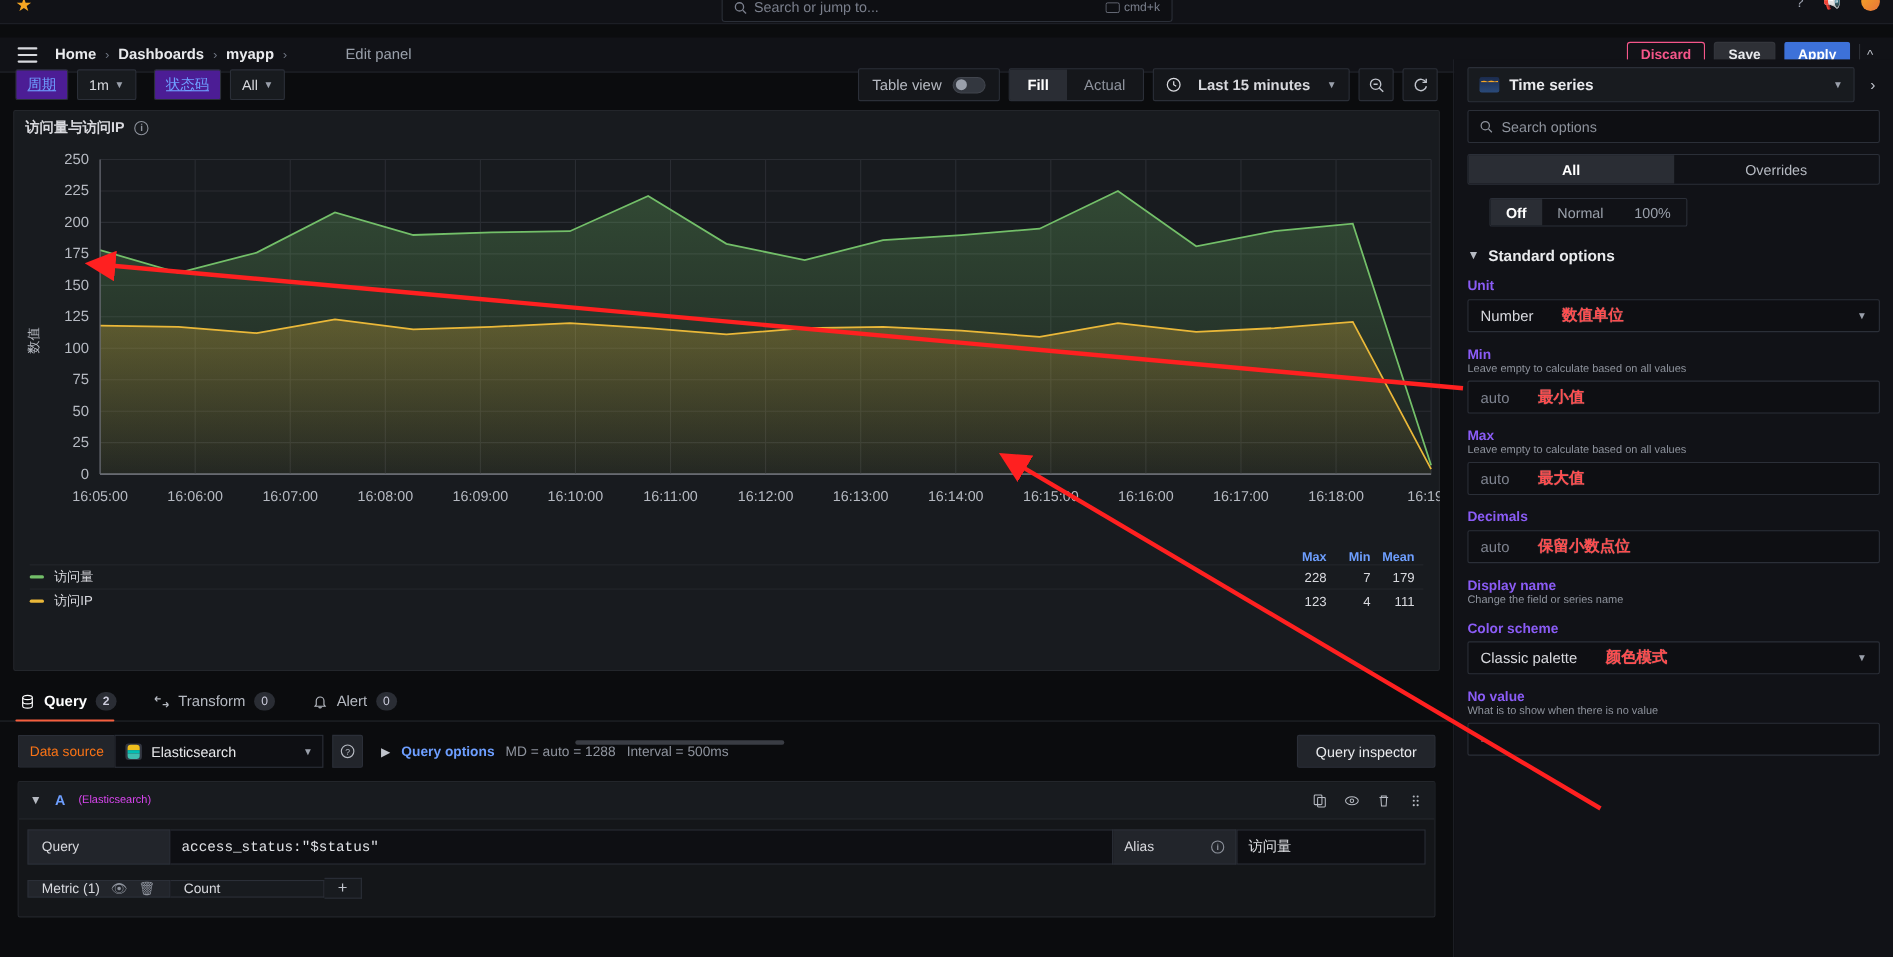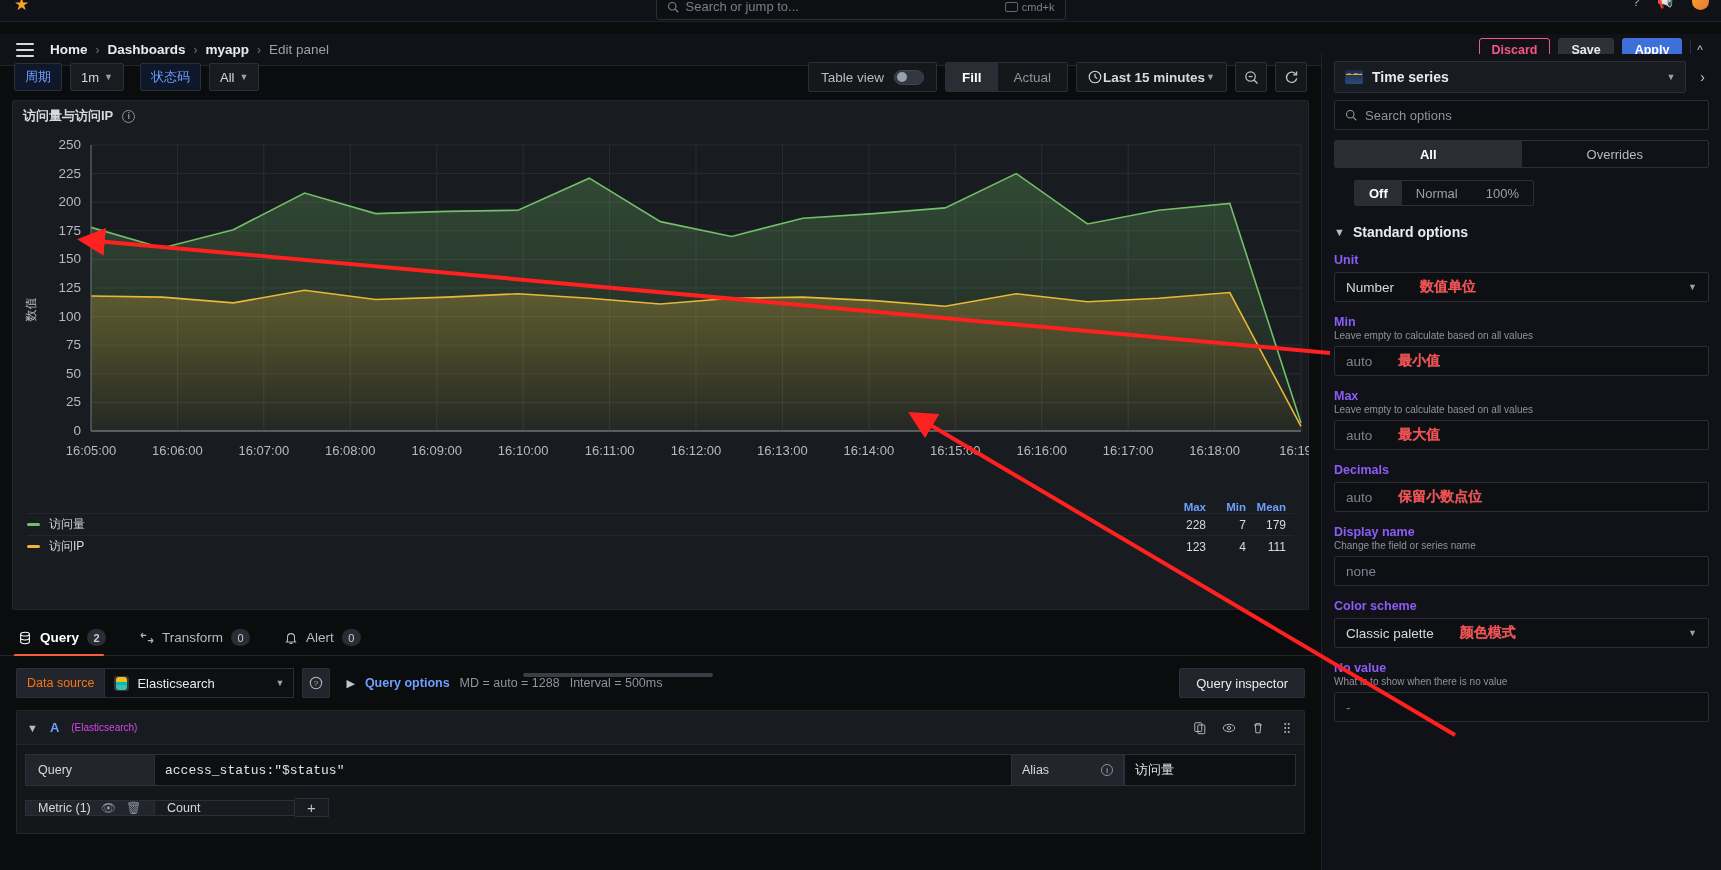--- a/index.html
+++ b/index.html
@@ -47,21 +47,21 @@
     background: #111217; border-bottom: 1px solid #22252b;
     display: flex; align-items: center; padding: 0 12px;
   }
   .burger { width: 26px; height: 26px; display:flex; flex-direction:column;
     justify-content:center; gap:4px; padding: 0 4px; cursor: pointer; }
   .burger span { display:block; height:2px; background:#d8d9de; border-radius:1px; }
   .crumbs { display: flex; align-items: center; gap: 8px; margin-left: 12px;
     font-size: 13.5px; font-weight: 600; }
   .crumbs a { color: #e9eaed; text-decoration: none; }
   .crumbs .sep { color: #6e7481; font-weight: 400; font-size: 12px; }
-  .crumbs .current { color: #9aa0ab; font-weight: 500; }
+  .crumbs .current { color: #9aa0ab; font-weight: 500; margin-left: 45px; }
   .nav-actions { margin-left: auto; display: flex; align-items: center; gap: 8px; }
   .btn {
     height: 24px; padding: 0 12px; border-radius: 3px; font-size: 12.5px;
     font-weight: 600; display: flex; align-items: center; border: 1px solid transparent;
     cursor: pointer; white-space: nowrap;
   }
   .btn-discard { color: #f5568a; border-color: #f5568a; background: transparent; }
   .btn-save { color: #e9eaed; background: #2e3036; border-color: #34363c; }
   .btn-apply { color: #fff; background: #3d71d9; }
   .chev-up { color: #c0c4cc; font-size: 12px; padding: 0 6px; cursor: pointer;
@@ -73,40 +73,40 @@
     border-right: 1px solid #1f2127; }
   .right-pane { flex: 1; height: 100%; background: #111217; position: relative; overflow: hidden; }
 
   
   .toolbar { height: 46px; display: flex; align-items: center; padding: 0 14px; gap: 8px; }
   .varbtn {
     height: 28px; display: flex; align-items: center; padding: 0 10px; gap: 5px;
     border: 1px solid #2b2f38; border-radius: 2px; background: #181b1f;
     font-size: 13px; cursor: pointer;
   }
-  .varbtn.lbl { color: #6e9fff; background: #0f172a; }
+  .varbtn.lbl { color: #6e9fff; background: #4c1d95; text-decoration: underline; }
   .varbtn.val { color: #d8d9de; }
   .caret { font-size: 9px; color: #9aa0ab; }
   .toolbar-right { margin-left: auto; display: flex; align-items: center; gap: 8px; }
   .tableview {
     height: 30px; display: flex; align-items: center; gap: 10px; padding: 0 12px;
     border: 1px solid #2b2f38; border-radius: 2px; background: #15171b;
     font-size: 13.5px; color: #b6bac2;
   }
   .toggle { width: 30px; height: 15px; border-radius: 8px; background: #33373f;
     border: 1px solid #41454d; position: relative; }
   .toggle i { position: absolute; left: 2px; top: 1.5px; width: 10px; height: 10px;
     border-radius: 50%; background: #9aa0ab; }
   .seg { display: flex; border: 1px solid #2b2f38; border-radius: 2px; overflow: hidden;
     height: 30px; background: #15171b; }
   .seg div { padding: 0 16px; display: flex; align-items: center; font-size: 13.5px;
     color: #8e939d; cursor: pointer; }
   .seg div.on { background: #2a2d34; color: #fff; font-weight: 700; }
   .timepick {
-    height: 30px; display: flex; align-items: center; gap: 1px; padding: 0 11px;
+    height: 30px; display: flex; align-items: center; gap: 15px; padding: 0 11px;
     border: 1px solid #2b2f38; border-radius: 2px; background: #15171b;
     font-size: 13.5px; color: #d8d9de; font-weight: 600;
   }
   .iconbtn { width: 32px; height: 30px; border: 1px solid #2b2f38; border-radius: 2px;
     background: #15171b; display: flex; align-items: center; justify-content: center;
     color: #c0c4cc; cursor: pointer; }
 
   
   .panel { margin: 0 12px; background: #181b1f; border: 1px solid #23262b;
     border-radius: 2px; height: 510px; position: relative; }
@@ -613,21 +613,20 @@
         <div class="opt-label">Decimals</div>
         <div class="opt-input placeholder">
           <span>auto</span>
           <span class="cn">保留小数点位</span>
         </div>
       </div>
       
       <div>
         <div class="opt-label">Display name</div>
         <div class="opt-desc">Change the field or series name</div>
-        <div class="opt-input placeholder">none</div>
       </div>
       
       <div>
         <div class="opt-label">Color scheme</div>
         <div class="opt-input">
           <span>Classic palette</span>
           <span class="cn">颜色模式</span>
           <span class="caret">▼</span>
         </div>
       </div>

